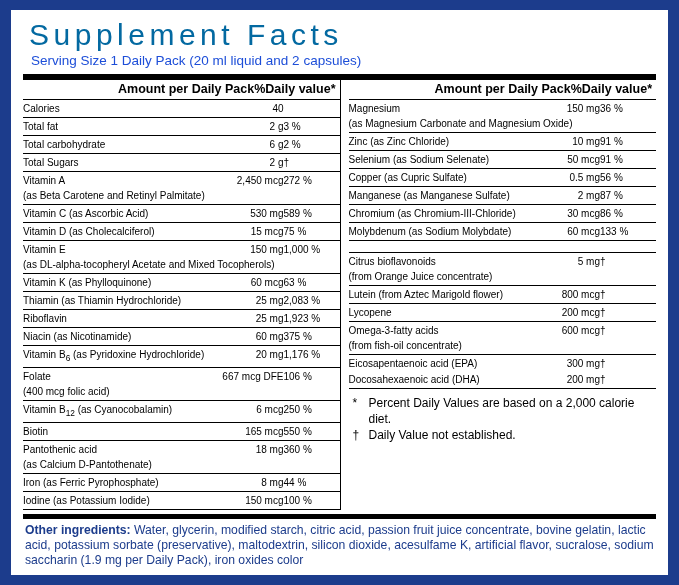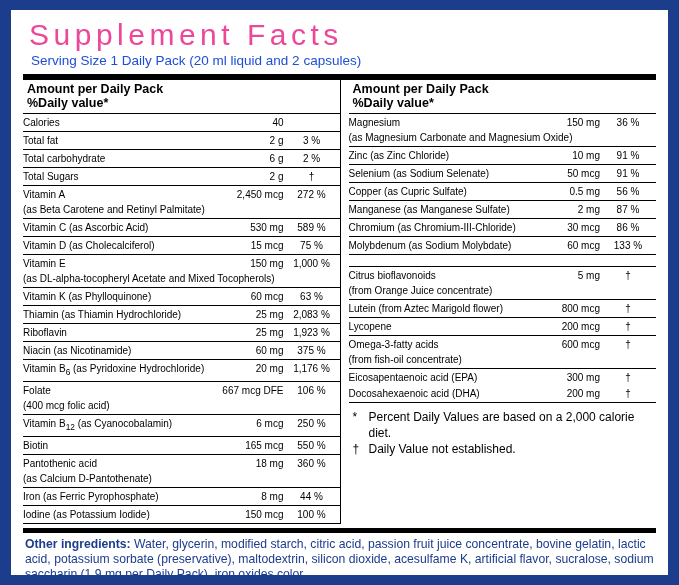--- a/index.html
+++ b/index.html
@@ -25,21 +25,21 @@
   .inner {
     position: absolute;
     left: 12px;
     top: 8px;
     right: 12px;
     bottom: 0;
   }
   .title {
     font-size: 30px;
     letter-spacing: 4.5px;
-    color: #ec4899;
+    color: #0369a1;
     font-weight: normal;
     margin: 0 0 0 6px;
     line-height: 34px;
     font-family: "Liberation Sans", sans-serif;
   }
   .serving {
     font-size: 13.5px;
     margin: 1px 0 0 8px;
     color: #1d4ed8;
   }
@@ -63,21 +63,20 @@
   .col.right {
     border-left: 1px solid #000;
     padding-left: 8px;
   }
   .hdr {
     display: flex;
     font-size: 12.5px;
     font-weight: bold;
     padding: 2px 4px 3px 4px;
     justify-content: flex-end;
-    flex-direction: column;
   }
   .hdr .h-left { }
   .hdr .h-right { }
   .sep {
     height: 1px;
     background: #000;
     margin: 0 0 0 0;
   }
   table.nutr {
     width: 100%;
@@ -100,21 +99,21 @@
   }
   td.name {
     padding-left: 4px;
   }
   td.amt {
     text-align: right;
     padding-right: 10px;
     white-space: nowrap;
   }
   td.dv {
-    text-align: center;
+    text-align: left;
     padding-right: 4px;
     white-space: nowrap;
     width: 56px;
   }
   .indent1 { padding-left: 20px; margin-top: 45px; }
   .indent2 { padding-left: 34px; }
   .footnotes {
     font-size: 12px;
     padding: 6px 4px 2px 4px;
     line-height: 16px;

